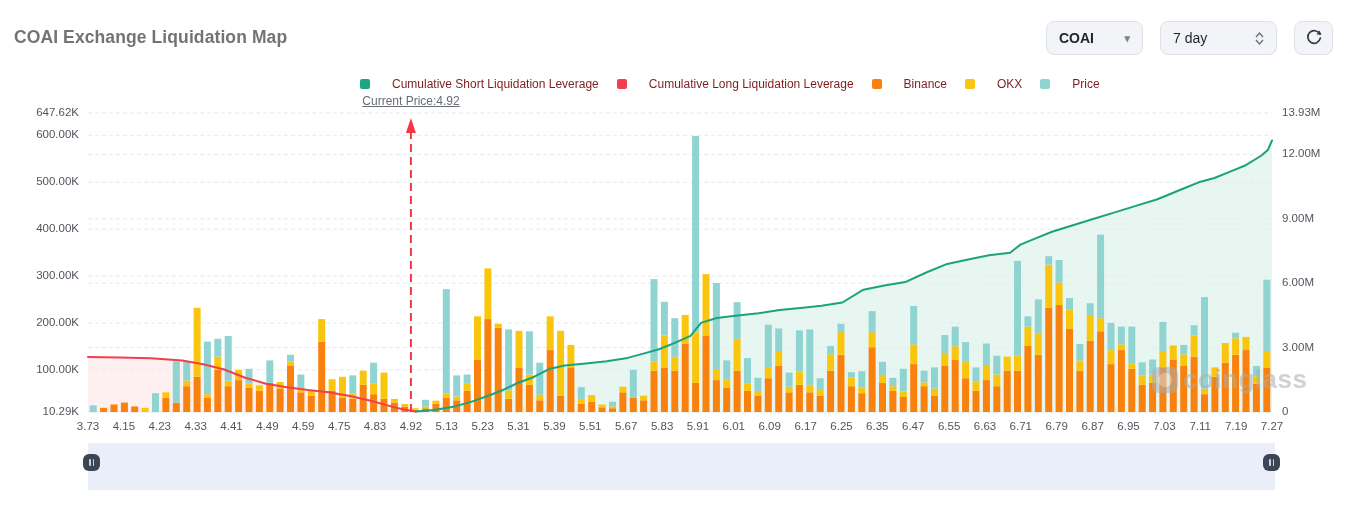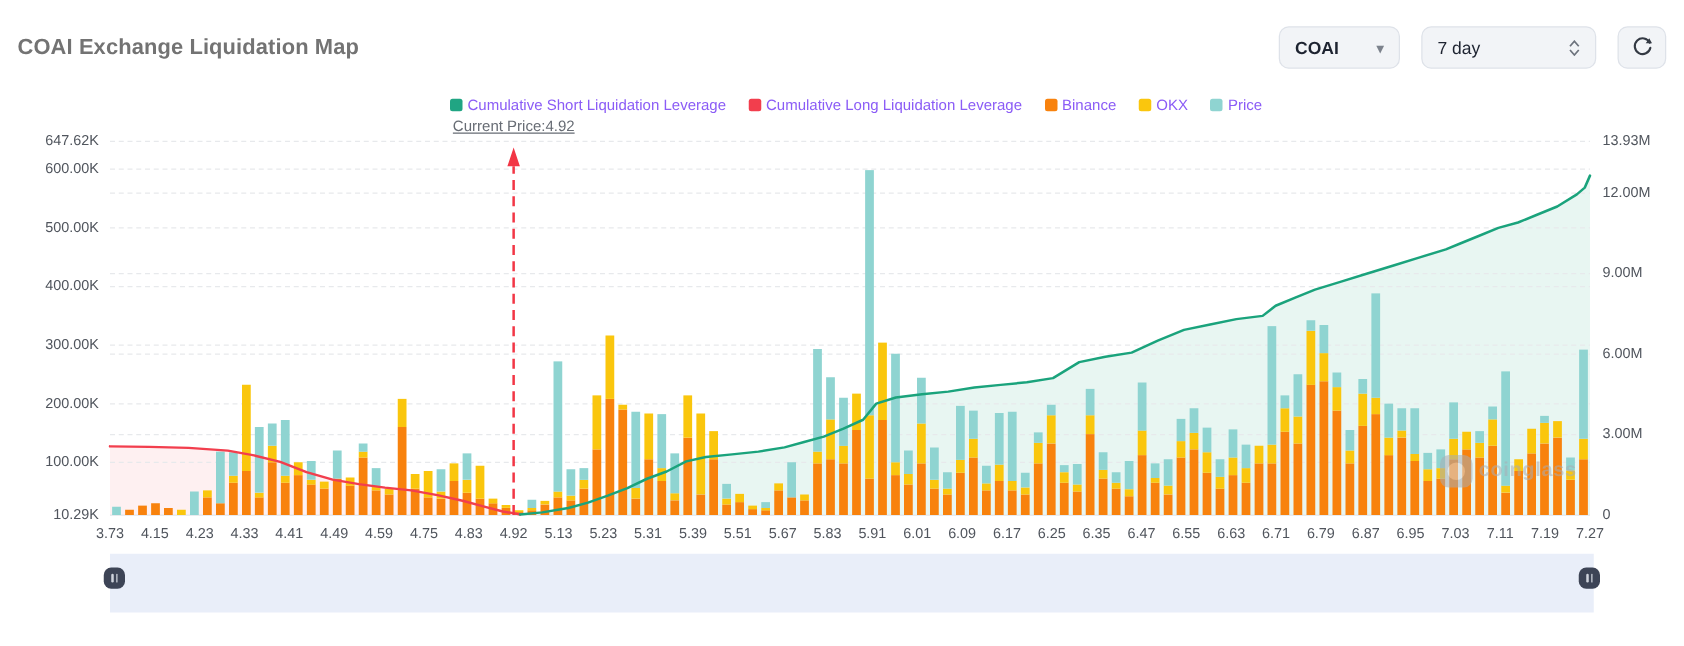--- a/index.html
+++ b/index.html
@@ -6,41 +6,41 @@
   body { background:#ffffff; font-family:"Liberation Sans", sans-serif; }
   .app { position:relative; width:1347px; height:517px; background:#ffffff; overflow:hidden; }
 
   .page-title { position:absolute; left:14px; top:27px; font-size:17.5px; font-weight:700; color:#737373; letter-spacing:0.1px; }
 
   .controls { position:absolute; right:14px; top:21px; display:flex; gap:17px; align-items:center; }
   .ctl-btn { height:34px; background:#F2F4F7; border:1px solid #DEE2E9; border-radius:8px;
              display:flex; align-items:center; justify-content:space-between; padding:0 12px;
              color:#1d2330; font-size:14px; cursor:pointer; }
   .ctl-symbol { width:97px; font-weight:600;padding-left:12px; }
-  .ctl-period { width:140px; }
+  .ctl-period { width:117px; }
   .ctl-refresh { width:39px; justify-content:center; }
   .caret { color:#7c828c; font-size:11px; margin-left:10px; }
   .stepper { display:flex; flex-direction:column; gap:1px; margin-left:10px; }
 
   .legend { position:absolute; left:360px; top:77px; display:flex; gap:18px; align-items:center; }
-  .legend-item { display:flex; align-items:center; gap:4px; font-size:12px; color:#8b5cf6; cursor:pointer; white-space:nowrap; }
+  .legend-item { display:flex; align-items:center; gap:22px; font-size:12px; color:#7f1d1d; cursor:pointer; white-space:nowrap; }
   .legend-chip { width:10px; height:10px; border-radius:2px; display:inline-block; }
 
   .current-price { position:absolute; left:331px; top:94px; width:160px; text-align:center;
                    font-size:12px; color:#676c74;text-decoration:underline; }
 
   .chart-svg { position:absolute; left:0; top:0; }
   .chart-svg text { font-family:"Liberation Sans", sans-serif; }
 
   .watermark { position:absolute; left:1152px; top:364px; display:flex; align-items:center; gap:5px;
                opacity:0.55; pointer-events:none; }
   .watermark .wm-logo { width:26px; height:26px; background:#a9adb4; border-radius:7px; position:relative; }
   .watermark .wm-logo:after { content:""; position:absolute; left:6px; top:6px; width:14px; height:14px;
                border-radius:50%; background:#ffffff; opacity:.55; }
-  .watermark .wm-text { font-size:16px; font-weight:700; color:#a9adb4; letter-spacing:0.5px; }
+  .watermark .wm-text { font-size:26px; font-weight:700; color:#a9adb4; letter-spacing:0.5px; }
 
   .range-track { position:absolute; left:88px; top:443px; width:1187px; height:47px; background:#E9EEF9; }
   .range-handle { position:absolute; top:454px; width:17px; height:17px; background:#3D4456; border-radius:6px;
                   display:flex; align-items:center; justify-content:center; gap:2px; cursor:ew-resize; }
   .range-handle .bar { width:1.5px; height:7px; background:#cfd3dc; border-radius:1px; }
   .handle-left { left:83px; }
   .handle-right { left:1263px; }
 </style>
 </head>
 <body>

